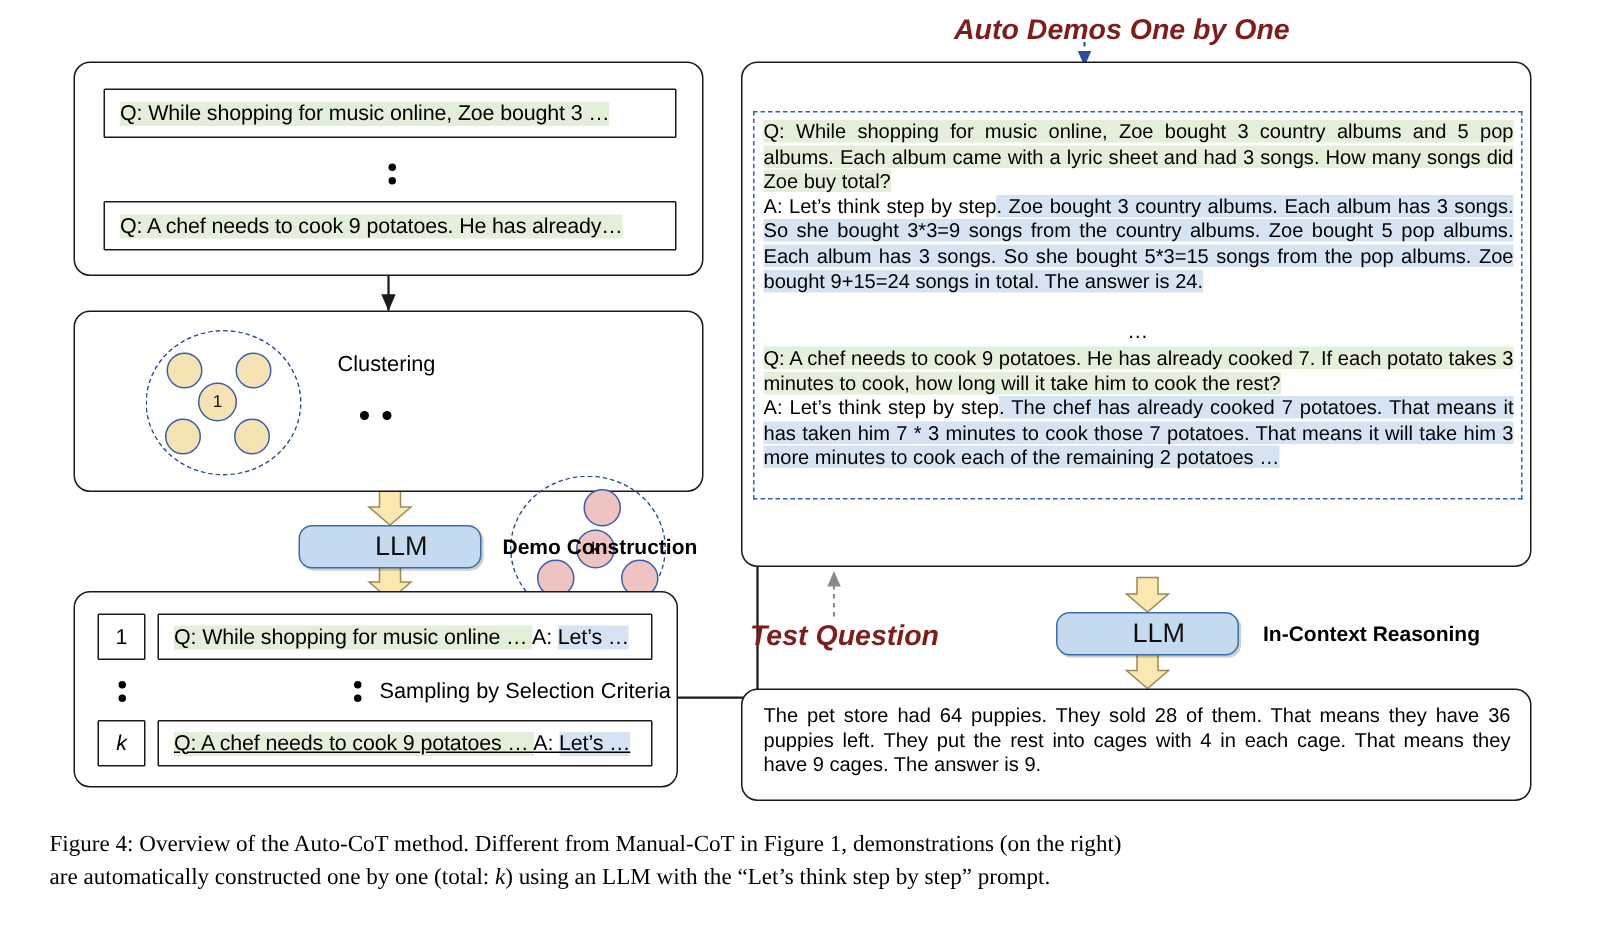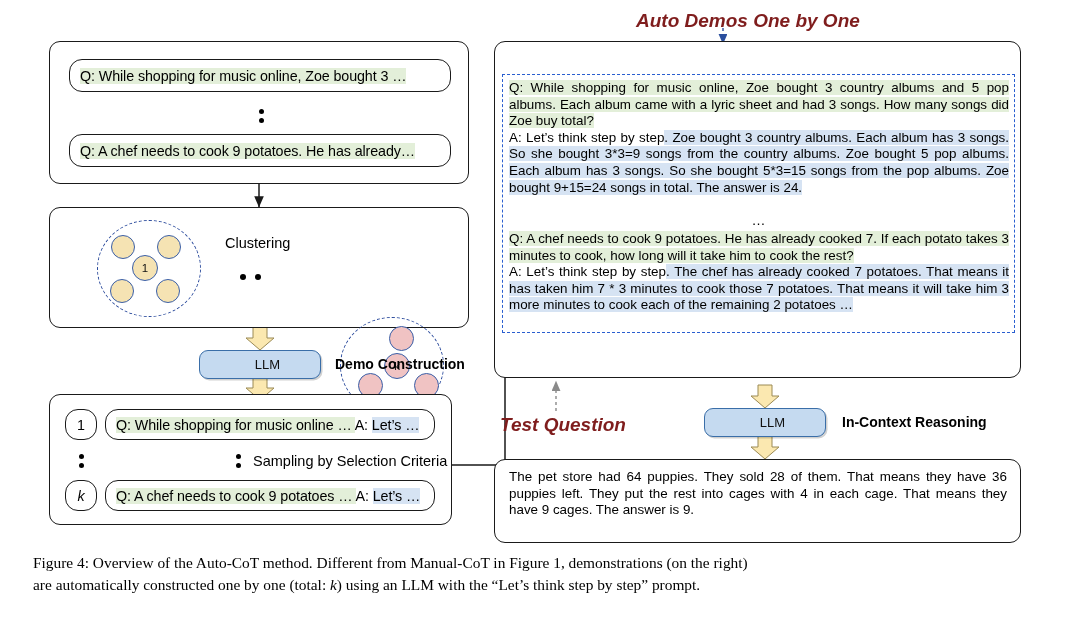--- a/index.html
+++ b/index.html
@@ -3,21 +3,21 @@
 <meta charset="utf-8">
 <style>
   html,body{margin:0;padding:0;background:#ffffff;}
   body{width:1082px;height:620px;position:relative;font-family:"Liberation Sans",sans-serif;color:#000;}
   #root{position:relative;width:1082px;height:620px;overflow:hidden;}
 
   .abs{position:absolute;box-sizing:border-box;}
 
   
   .outline{border:1.4px solid #1a1a1a;border-radius:11px;background:#fff;}
-  .inner-q{border:1.3px solid #1a1a1a;border-radius:13px;background:#fff;
+  .inner-q{border:1.3px solid #1a1a1a;border-radius:1px;background:#fff;
            display:flex;align-items:center;}
   .qtext{font-size:14.3px;letter-spacing:-0.1px;white-space:nowrap;}
   .hl-green{background:#e3efd9;}
   .hl-blue{background:#d6e3f3;}
   .red{color:#000000;}
 
   
   .vdots{display:flex;flex-direction:column;align-items:center;justify-content:center;gap:4px;}
   .vdots i{display:block;width:5px;height:5px;border-radius:50%;background:#000;}
   .hdots{display:flex;align-items:center;gap:9px;}
@@ -27,21 +27,21 @@
   .cluster{border:1.4px dashed #2a4a9c;border-radius:50%;position:relative;}
   .node{position:absolute;border:1.3px solid #3a5fa8;border-radius:50%;
         display:flex;align-items:center;justify-content:center;
         font-size:11.5px;color:#111;}
   .node.y{background:#f5e3b3;}
   .node.p{background:#f0c3c3;}
 
   
   .llm{background:#c5daf0;border:1.3px solid #3a6ea8;border-radius:9px;
        display:flex;align-items:center;justify-content:center;
-       font-size:13px;color:#111;box-shadow:1.5px 1.5px 0 rgba(0,0,0,.18);padding-left:15px;}
+       font-size:18px;color:#111;box-shadow:1.5px 1.5px 0 rgba(0,0,0,.18);padding-left:15px;}
 
   
   .boldlbl{font-size:14px;font-weight:bold;white-space:nowrap;}
   .plainlbl{font-size:14.5px;white-space:nowrap;}
   .bluelbl{font-size:19px;font-weight:bold;font-style:italic;color:#7f1d1d;white-space:nowrap;}
 
   
   .demoblock{font-size:13.4px;line-height:16.6px;text-align:justify;}
   .demoblock span{box-decoration-break:clone;-webkit-box-decoration-break:clone;}
 
@@ -159,21 +159,21 @@
         <i></i>
         <i></i>
       </div>
     <div class="abs plainlbl" style="left:203px;top:58px;">
       <span>Sampling by Selection Criteria</span>
     </div>
 
     <div class="abs inner-q" style="left:15px;top:85px;width:32px;height:31px;justify-content:center;">
       <span class="qtext" style="font-style:italic;">k</span>
     </div>
-    <div class="abs inner-q" style="left:55px;top:85px;width:330px;height:31px;padding:0 10px;">
+    <div class="abs inner-q" style="left:55px;top:85px;width:330px;height:31px;padding:0 10px;text-decoration:underline;">
       <span class="qtext"><span class="hl-green">Q: A chef needs to cook 9 potatoes … </span><span>A: </span><span class="hl-blue red">Let’s …</span></span>
     </div>
   </div>
 
   <div class="abs bluelbl" style="left:636px;top:10px;">
     <span>Auto Demos One by One</span>
   </div>
 
   <div class="abs outline" style="left:494px;top:41px;width:527px;height:337px;">
 
@@ -200,21 +200,21 @@
     <span>Test Question</span>
   </div>
 
   <div class="abs llm" style="left:704px;top:408px;width:122px;height:29px;">
     <span>LLM</span>
   </div>
   <div class="abs boldlbl" style="left:842px;top:414px;">
     <span>In-Context Reasoning</span>
   </div>
 
-  <div class="abs outline" style="left:494px;top:459px;width:527px;height:84px;">
+  <div class="abs outline" style="left:494px;top:459px;width:527px;height:75px;">
     <div class="abs demoblock" style="left:14px;top:9px;width:498px;">
       <span>The pet store had 64 puppies. They sold 28 of them. That means they have 36 puppies left. They put the rest into cages with 4 in each cage. That means they have 9 cages. The answer is 9.</span>
     </div>
   </div>
 
   <div class="abs caption" style="left:33px;top:552px;width:1016px;">
     <div><span>Figure 4: Overview of the Auto-CoT method. Different from Manual-CoT in Figure 1, demonstrations (on the right)</span></div>
     <div><span>are automatically constructed one by one (total: </span><i>k</i><span>) using an LLM with the “Let’s think step by step” prompt.</span></div>
   </div>
 

